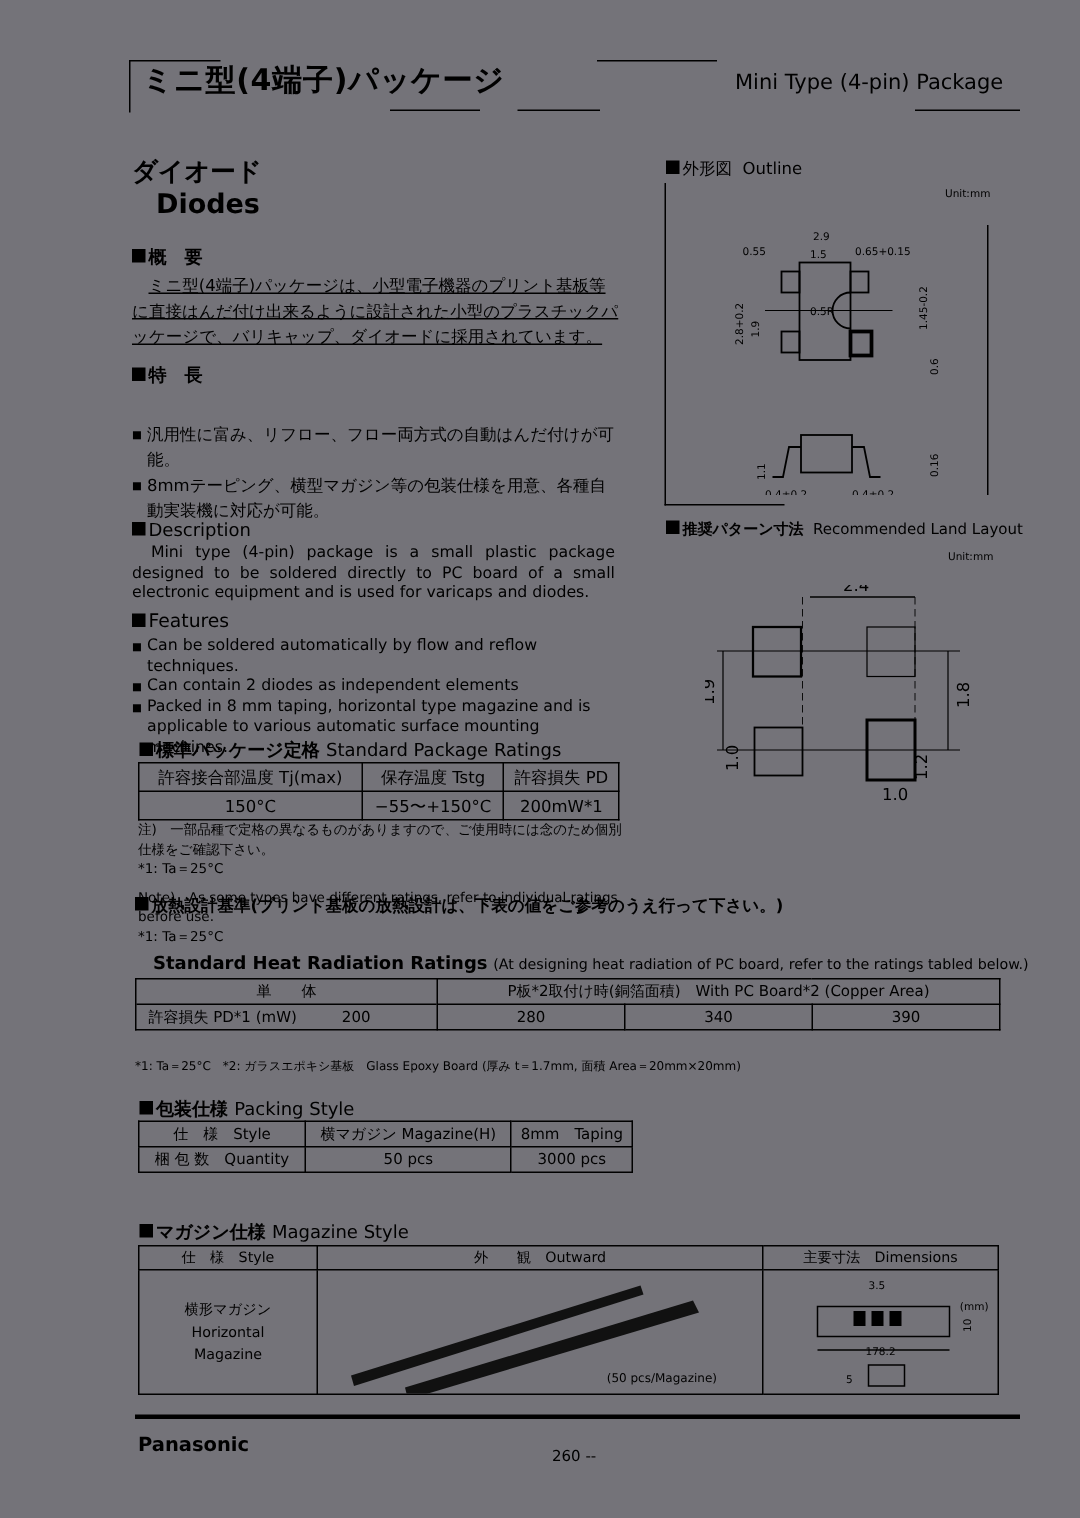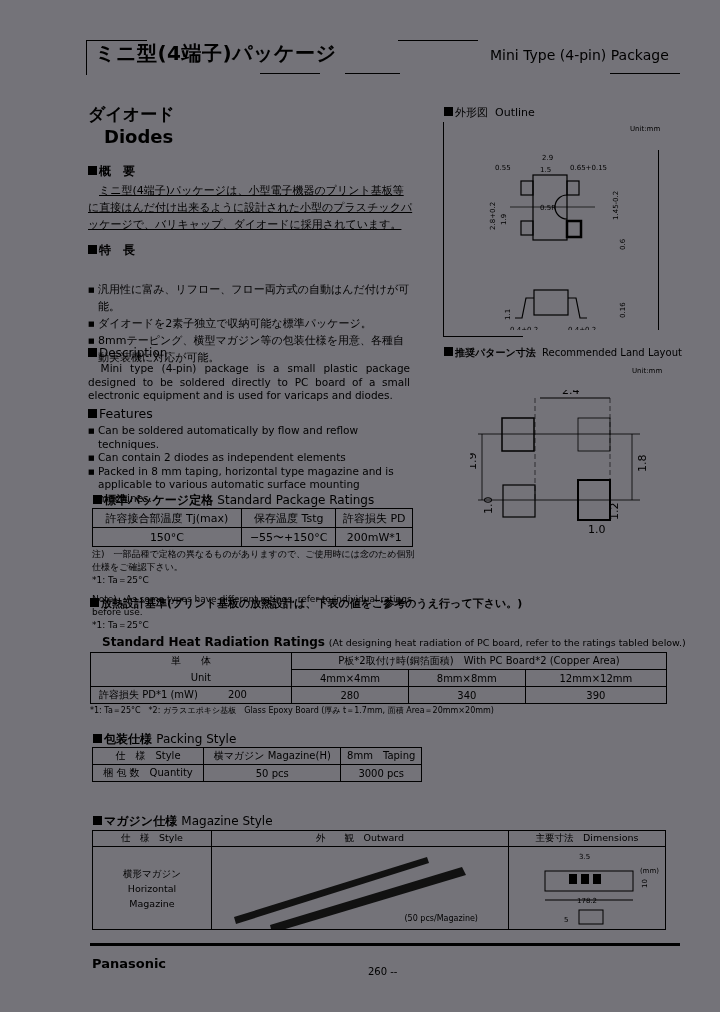--- a/index.html
+++ b/index.html
@@ -43,21 +43,20 @@
 
 <div class="abs sub-jp">ダイオード</div>
 <div class="abs sub-en">Diodes</div>
 
 <div class="abs sec" style="left:88px;top:163px;"><span class="sq"></span><span>概　要</span></div>
 <div class="abs para" style="left:88px;top:182px;width:325px;text-indent:1em;text-decoration:underline;">ミニ型(4端子)パッケージは、小型電子機器のプリント基板等に直接はんだ付け出来るように設計された小型のプラスチックパッケージで、バリキャップ、ダイオードに採用されています。</div>
 
 <div class="abs sec" style="left:88px;top:242px;"><span class="sq"></span><span>特　長</span></div>
 <ul class="abs bul para" style="left:88px;top:261px;width:325px;margin-top:20px;">
   <li>汎用性に富み、リフロー、フロー両方式の自動はんだ付けが可能。</li>
-  <li>ダイオードを2素子独立で収納可能な標準パッケージ。</li>
   <li>8mmテーピング、横型マガジン等の包装仕様を用意、各種自動実装機に対応が可能。</li>
 </ul>
 
 <div class="abs sec" style="left:88px;top:346px;font-weight:normal;font-size:12px;"><span class="sq"></span><span>Description</span></div>
 <div class="abs epara" style="left:88px;top:362px;width:322px;text-indent:1.2em;text-align:justify;">Mini type (4-pin) package is a small plastic package designed to be soldered directly to PC board of a small electronic equipment and is used for varicaps and diodes.</div>
 
 <div class="abs sec" style="left:88px;top:406px;font-weight:normal;font-size:12.5px;"><span class="sq"></span><span>Features</span></div>
 <ul class="abs bul epara" style="left:88px;top:424px;width:322px;">
   <li>Can be soldered automatically by flow and reflow techniques.</li>
   <li>Can contain 2 diodes as independent elements</li>
@@ -147,26 +146,20 @@
   <div>*1: Ta＝25°C</div>
 </div>
 
 <div class="abs sec" style="left:90px;top:596px;font-size:11px;font-weight:normal;"><span class="sq"></span><span style="font-weight:bold">放熱設計基準(プリント基板の放熱設計は、下表の値をご参考のうえ行って下さい。)</span></div>
 <div class="abs" style="left:102px;top:635px;font-size:12px;"><span style="font-weight:bold">Standard Heat Radiation Ratings</span> <span style="font-size:9.5px">(At designing heat radiation of PC board, refer to the ratings tabled below.)</span></div>
 <table class="abs t2" style="left:90px;top:652px;width:577px;">
   <tbody>
       <tr>
     <td style="width:200px;border-bottom:none;margin-left:24px;">単　　体</td>
     <td colspan="3">P板*2取付け時(銅箔面積)　With PC Board*2 (Copper Area)</td>
-  </tr>
-  <tr>
-    <td style="border-top:none;text-align:right;padding-right:80px;">Unit</td>
-    <td>4mm×4mm</td>
-    <td>8mm×8mm</td>
-    <td>12mm×12mm</td>
   </tr>
   <tr>
     <td style="text-align:left;padding-left:8px;"><span>許容損失 PD*1 (mW)</span><span style="margin-left:30px">200</span></td>
     <td>280</td>
     <td>340</td>
     <td>390</td>
   </tr>
 </tbody>
   </table>
 <div class="abs note" style="left:90px;top:704px;font-size:8px;">*1: Ta＝25°C　*2: ガラスエポキシ基板　Glass Epoxy Board (厚み t＝1.7mm, 面積 Area＝20mm×20mm)</div>

